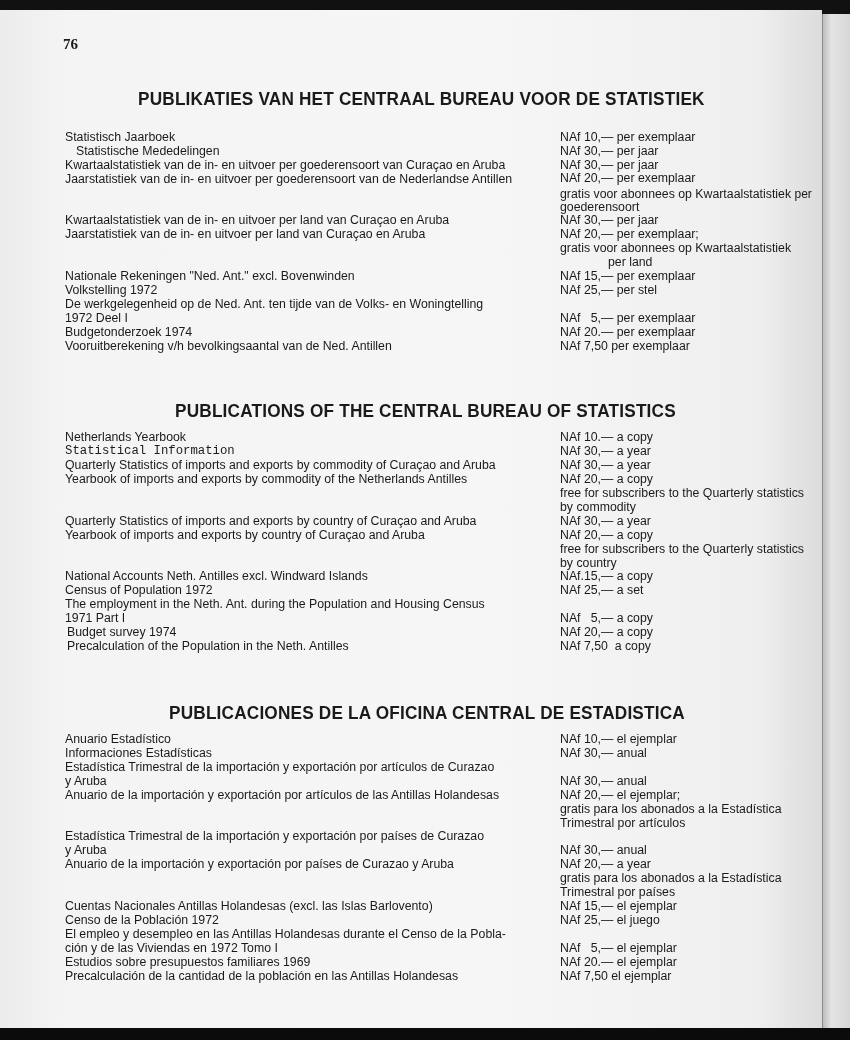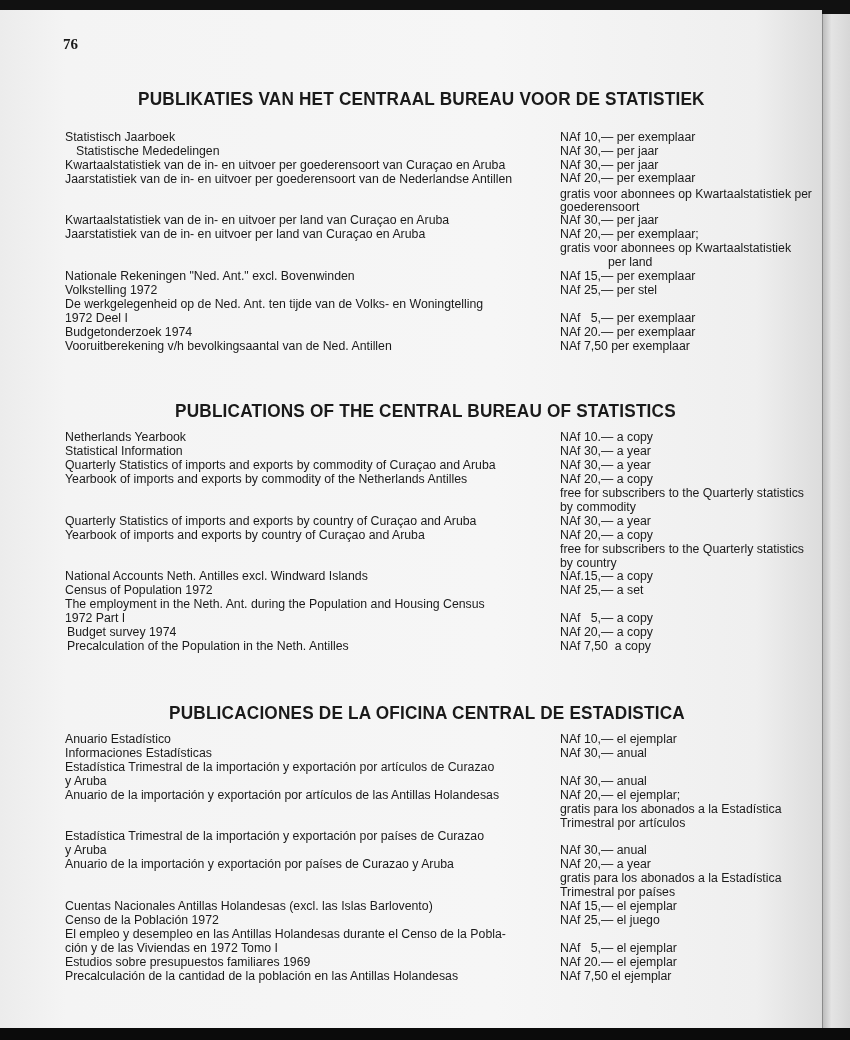--- a/index.html
+++ b/index.html
@@ -78,29 +78,29 @@
 <div class="price" style="top:256px;padding-left:48px;">per land</div>
 <div class="price" style="top:270px;">NAf 15,— per exemplaar</div>
 <div class="price" style="top:284px;">NAf 25,— per stel</div>
 <div class="price" style="top:312px;white-space:pre;">NAf   5,— per exemplaar</div>
 <div class="price" style="top:326px;">NAf 20.— per exemplaar</div>
 <div class="price" style="top:340px;">NAf 7,50 per exemplaar</div>
 
 <div class="section-title" style="left:175px;top:400px;">PUBLICATIONS OF THE CENTRAL BUREAU OF STATISTICS</div>
 
 <div class="row" style="left:65px;top:431px;">Netherlands Yearbook</div>
-<div class="row" style="left:65px;top:445px;">Statistical Information</div>
+<div class="row" style="left:65px;top:445px;font-family:Liberation Mono, monospace;">Statistical Information</div>
 <div class="row" style="left:65px;top:459px;">Quarterly Statistics of imports and exports by commodity of Curaçao and Aruba</div>
 <div class="row" style="left:65px;top:473px;">Yearbook of imports and exports by commodity of the Netherlands Antilles</div>
 <div class="row" style="left:65px;top:515px;">Quarterly Statistics of imports and exports by country of Curaçao and Aruba</div>
 <div class="row" style="left:65px;top:529px;">Yearbook of imports and exports by country of Curaçao and Aruba</div>
 <div class="row" style="left:65px;top:570px;">National Accounts Neth. Antilles excl. Windward Islands</div>
 <div class="row" style="left:65px;top:584px;">Census of Population 1972</div>
 <div class="row" style="left:65px;top:598px;">The employment in the Neth. Ant. during the Population and Housing Census</div>
-<div class="row" style="left:65px;top:612px;">1972 Part I</div>
+<div class="row" style="left:65px;top:612px;">1971 Part I</div>
 <div class="row" style="left:67px;top:626px;">Budget survey 1974</div>
 <div class="row" style="left:67px;top:640px;">Precalculation of the Population in the Neth. Antilles</div>
 
 <div class="price" style="top:431px;">NAf 10.— a copy</div>
 <div class="price" style="top:445px;">NAf 30,— a year</div>
 <div class="price" style="top:459px;">NAf 30,— a year</div>
 <div class="price" style="top:473px;">NAf 20,— a copy</div>
 <div class="price" style="top:487px;">free for subscribers to the Quarterly statistics</div>
 <div class="price" style="top:501px;">by commodity</div>
 <div class="price" style="top:515px;">NAf 30,— a year</div>

